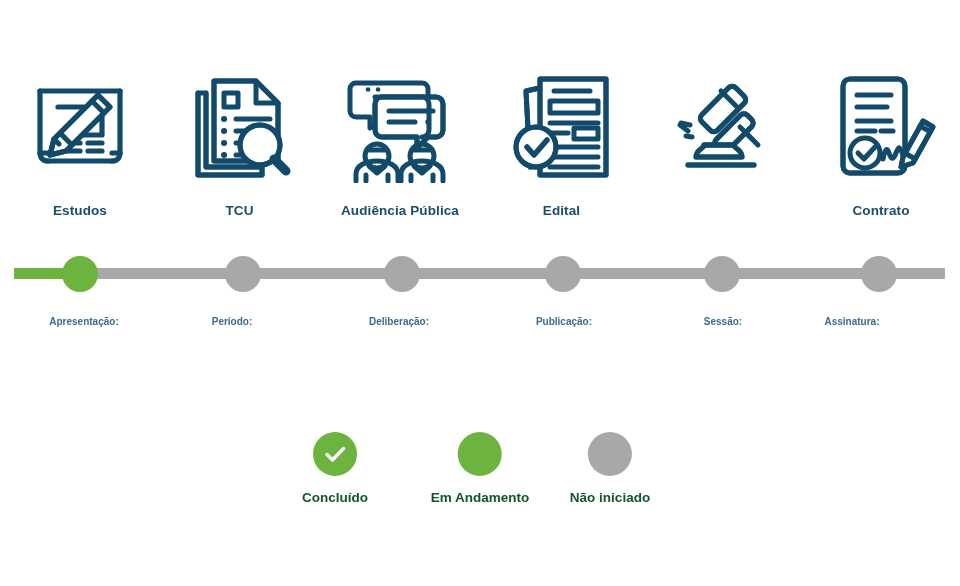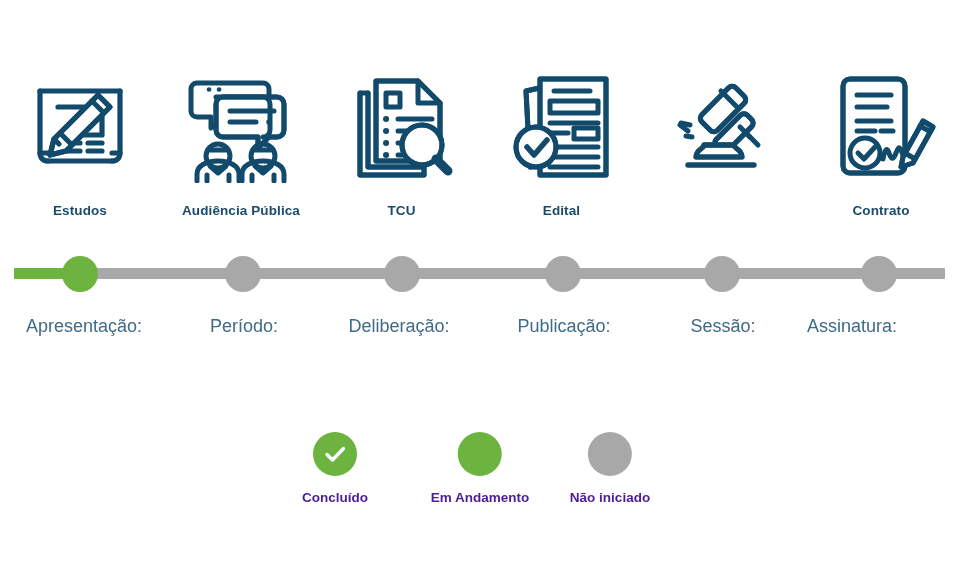--- a/index.html
+++ b/index.html
@@ -41,21 +41,21 @@
   }
   .node {
     position:absolute; top:256px;
     width:36px; height:36px; border-radius:50%;
     background:#a8a8a8;
     transform:translateX(-18px);
   }
   .node.done, .node.active { background:#6cb33f; }
   .sub-label {
     position:absolute; top:316px;
-    font-size:18px; font-weight:normal; color:#3e6b85;
+    font-size:10px; font-weight:bold; color:#3e6b85;
     white-space:nowrap; transform:translateX(-50%);
     text-align:center;
   }
 
   
   .legend {
     position:absolute; left:0; top:432px; width:960px; height:90px;
   }
   .legend-item {
     position:absolute; top:0;
@@ -63,21 +63,21 @@
     transform:translateX(-50%);
   }
   .legend-dot {
     width:44px; height:44px; border-radius:50%;
     display:flex; align-items:center; justify-content:center;
   }
   .legend-dot.green { background:#6cb33f; }
   .legend-dot.gray  { background:#a8a8a8; }
   .legend-label {
     margin-top:14px;
-    font-size:13.5px; font-weight:bold; color:#4c1d95;
+    font-size:13.5px; font-weight:bold; color:#14532d;
     white-space:nowrap;
   }
 </style>
 </head>
 <body>
 
 <div id="stage">
 
   <div class="stages">
 
@@ -98,20 +98,46 @@
           <path d="M34 82h22"></path>
           <path d="M64 82h14"></path>
           <path d="M30 70 74 26l12 12-44 44-16 4z" fill="#ffffff"></path>
           <path d="M30 70 74 26l12 12-44 44-16 4z"></path>
           <path d="M68 32l12 12"></path>
           <path d="M36 64l12 12"></path>
           <path d="M30 70l5 5"></path>
         </svg>
       </div>
       <div class="stage-title">Estudos</div>
+    </div>
+
+    <div class="stage" style="width:159px">
+      <div class="stage-icon">
+        <svg width="112" height="112" viewBox="0 0 112 112" fill="none" stroke="#124A6B" stroke-width="5" stroke-linecap="round" stroke-linejoin="round">
+          <path d="M14 24h8v74h56v8H14z" fill="#ffffff"></path>
+          <path d="M22 24v74h56"></path>
+          <path d="M14 24v82h64v-8"></path>
+          <path d="M30 12h42l22 22v58H30z" fill="#ffffff"></path>
+          <path d="M30 12h42l22 22v58H30z"></path>
+          <path d="M72 12v22h22"></path>
+          <rect x="40" y="24" width="14" height="14"></rect>
+          <path d="M40 50h.1" stroke-width="6"></path>
+          <path d="M52 50h34"></path>
+          <path d="M40 62h.1" stroke-width="6"></path>
+          <path d="M52 62h34"></path>
+          <path d="M40 74h.1" stroke-width="6"></path>
+          <path d="M52 74h34"></path>
+          <path d="M40 86h.1" stroke-width="6"></path>
+          <path d="M52 86h22"></path>
+          <circle cx="76" cy="76" r="20" fill="#ffffff"></circle>
+          <circle cx="76" cy="76" r="20"></circle>
+          <path d="M90 90l12 12" stroke-width="9"></path>
+        </svg>
+      </div>
+      <div class="stage-title">TCU</div>
     </div>
 
     <div class="stage" style="width:162px">
       <div class="stage-icon">
         <svg width="116" height="116" viewBox="0 0 116 116" fill="none" stroke="#124A6B" stroke-width="5" stroke-linecap="round" stroke-linejoin="round">
           <path d="M14 16h66a6 6 0 0 1 6 6v22a6 6 0 0 1-6 6H40l-12 11V50H14a6 6 0 0 1-6-6V22a6 6 0 0 1 6-6z" fill="#ffffff"></path>
           <path d="M36 32h18" stroke-width="4.4"></path>
           <path d="M26 22.5h.1" stroke-width="4.6"></path>
           <path d="M36 22.5h.1" stroke-width="4.6"></path>
           <path d="M40 30h54a7 7 0 0 1 7 7v26a7 7 0 0 1-7 7H86l-11 11V70H40a7 7 0 0 1-7-7V37a7 7 0 0 1 7-7z" fill="#ffffff"></path>
@@ -130,46 +156,20 @@
           <path d="M72 83h16"></path>
           <path d="M59 114v-7c0-8 9-13 21-13s21 5 21 13v7"></path>
           <path d="M72 99l8 7 8-7"></path>
           <path d="M69 114v-6"></path>
           <path d="M91 114v-6"></path>
         </svg>
       </div>
       <div class="stage-title">Audiência Pública</div>
     </div>
 
-    <div class="stage" style="width:159px">
-      <div class="stage-icon">
-        <svg width="112" height="112" viewBox="0 0 112 112" fill="none" stroke="#124A6B" stroke-width="5" stroke-linecap="round" stroke-linejoin="round">
-          <path d="M14 24h8v74h56v8H14z" fill="#ffffff"></path>
-          <path d="M22 24v74h56"></path>
-          <path d="M14 24v82h64v-8"></path>
-          <path d="M30 12h42l22 22v58H30z" fill="#ffffff"></path>
-          <path d="M30 12h42l22 22v58H30z"></path>
-          <path d="M72 12v22h22"></path>
-          <rect x="40" y="24" width="14" height="14"></rect>
-          <path d="M40 50h.1" stroke-width="6"></path>
-          <path d="M52 50h34"></path>
-          <path d="M40 62h.1" stroke-width="6"></path>
-          <path d="M52 62h34"></path>
-          <path d="M40 74h.1" stroke-width="6"></path>
-          <path d="M52 74h34"></path>
-          <path d="M40 86h.1" stroke-width="6"></path>
-          <path d="M52 86h22"></path>
-          <circle cx="76" cy="76" r="20" fill="#ffffff"></circle>
-          <circle cx="76" cy="76" r="20"></circle>
-          <path d="M90 90l12 12" stroke-width="9"></path>
-        </svg>
-      </div>
-      <div class="stage-title">TCU</div>
-    </div>
-
     <div class="stage" style="width:161px">
       <div class="stage-icon">
         <svg width="112" height="112" viewBox="0 0 112 112" fill="none" stroke="#124A6B" stroke-width="5" stroke-linecap="round" stroke-linejoin="round">
           <path d="M20 22l18-4 4 76-18 4z" fill="#ffffff"></path>
           <path d="M20 22l18-4 4 76-18 4z"></path>
           <path d="M34 10h66v96H34z" fill="#ffffff"></path>
           <path d="M34 10h66v96H34z"></path>
           <path d="M48 22h36"></path>
           <rect x="44" y="32" width="48" height="12"></rect>
           <path d="M44 54h48"></path>
@@ -235,21 +235,21 @@
     <div class="track-progress" style="width:66px"></div>
 
     <div class="node active" style="left:80px"></div>
     <div class="node" style="left:243px"></div>
     <div class="node" style="left:402px"></div>
     <div class="node" style="left:563px"></div>
     <div class="node" style="left:722px"></div>
     <div class="node" style="left:879px"></div>
 
     <div class="sub-label" style="left:84px">Apresentação:</div>
-    <div class="sub-label" style="left:244px">Período:</div>
+    <div class="sub-label" style="left:232px">Período:</div>
     <div class="sub-label" style="left:399px">Deliberação:</div>
     <div class="sub-label" style="left:564px">Publicação:</div>
     <div class="sub-label" style="left:723px">Sessão:</div>
     <div class="sub-label" style="left:852px">Assinatura:</div>
   </div>
 
   <div class="legend">
 
     <div class="legend-item" style="left:335px">
       <div class="legend-dot green">

